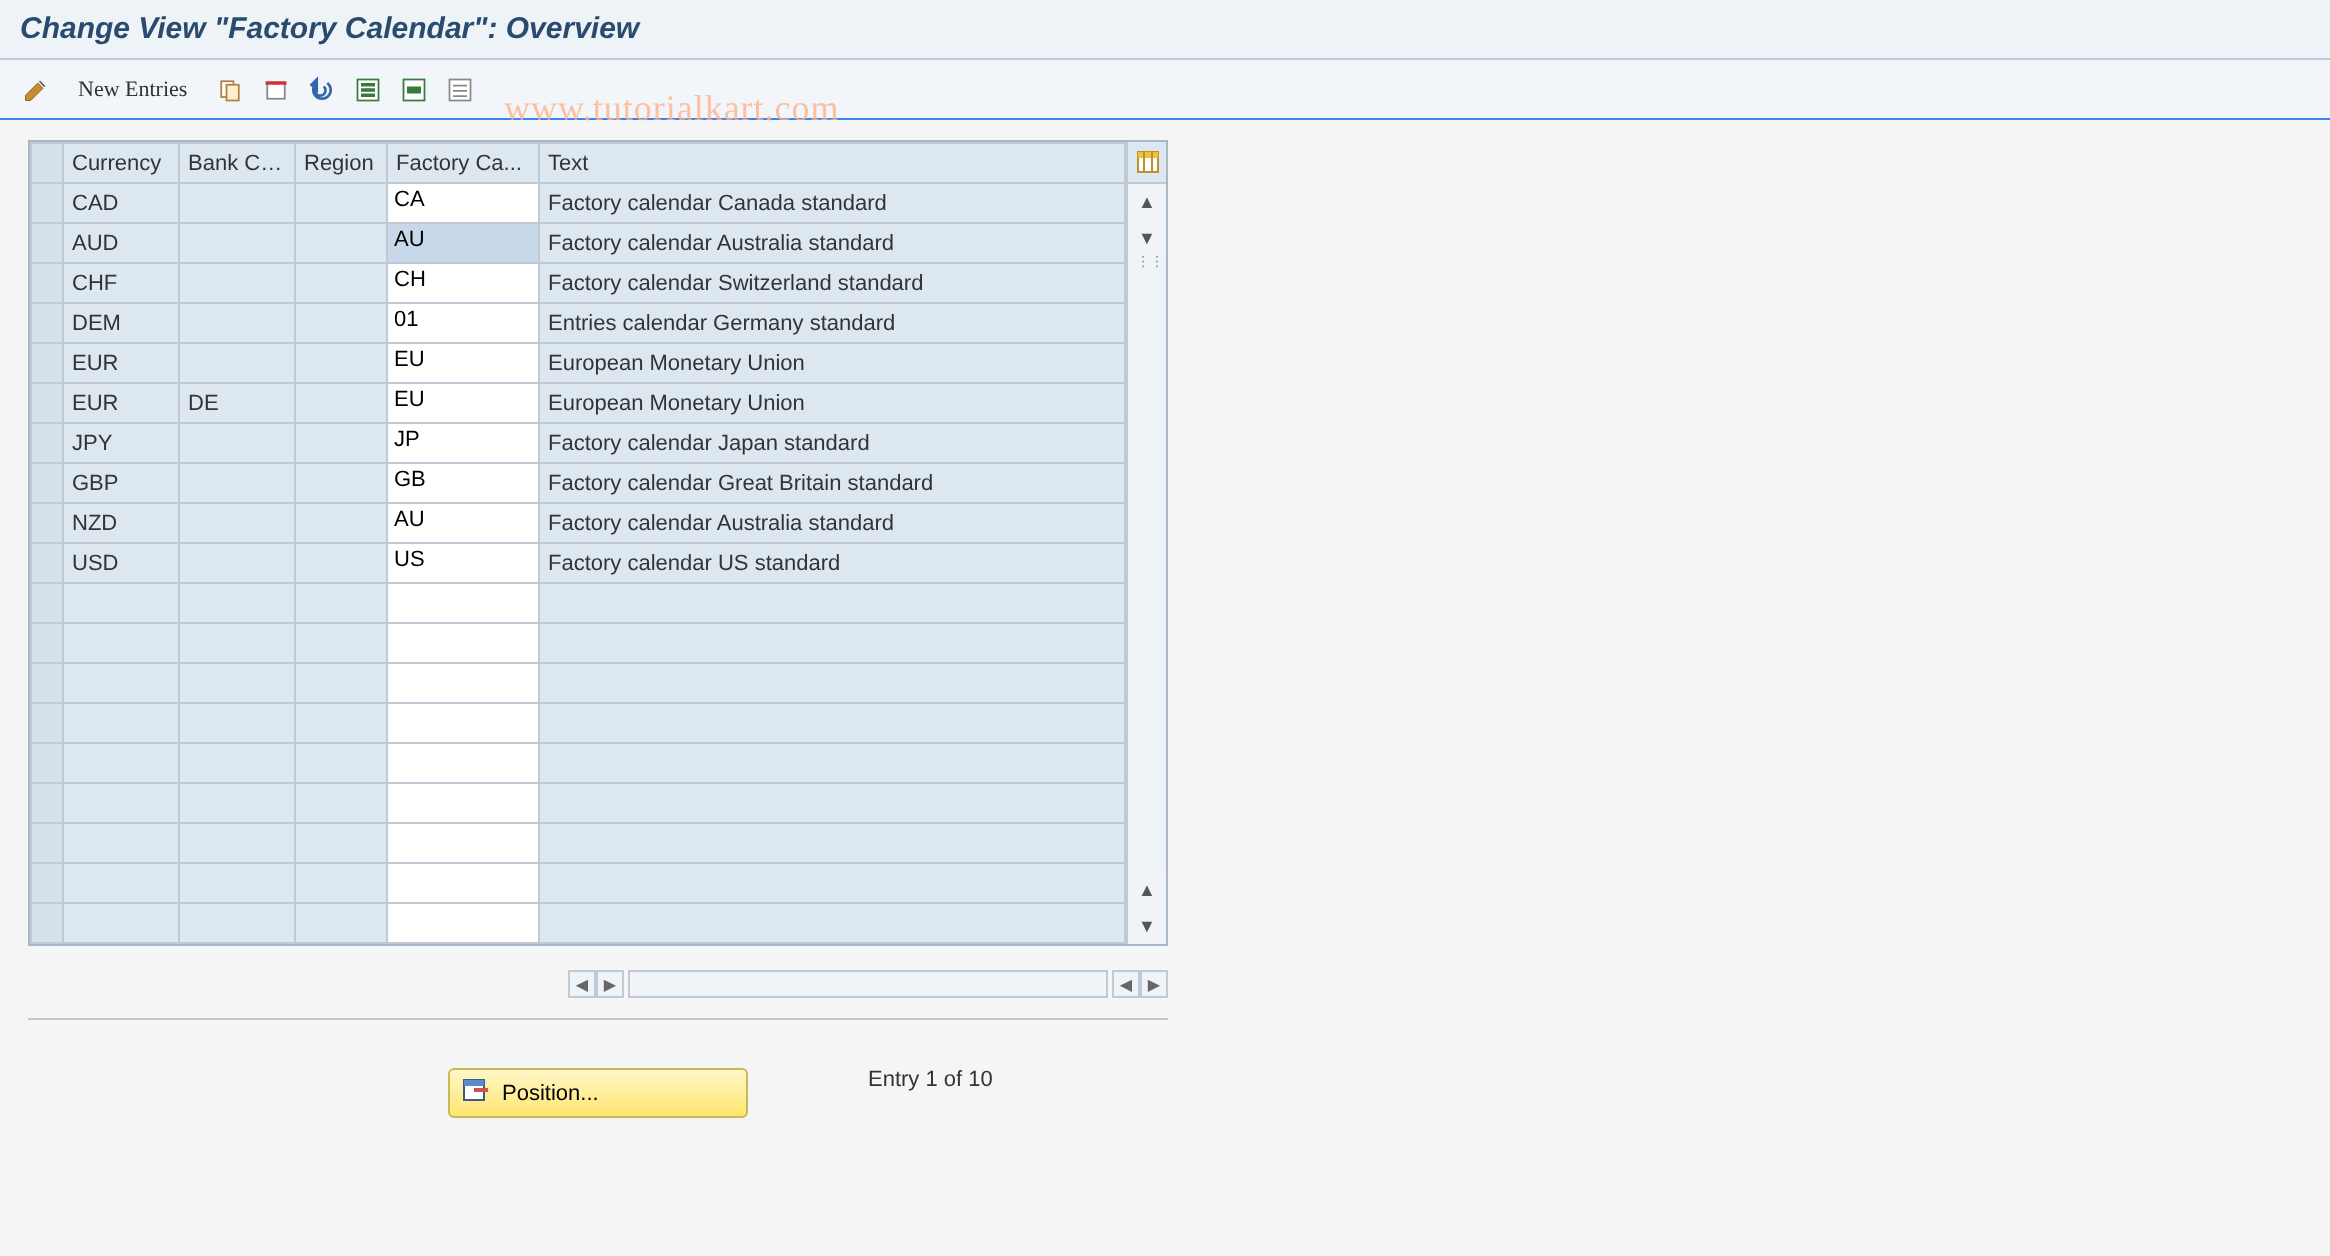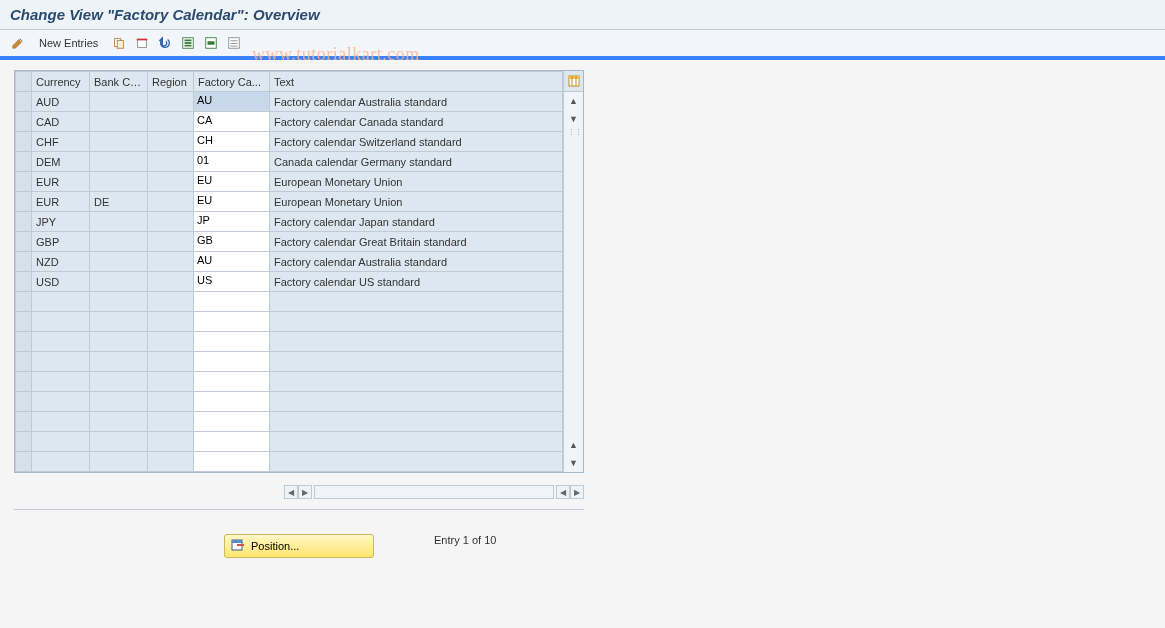--- a/index.html
+++ b/index.html
@@ -16,26 +16,27 @@
       background: #eef3f7;
       border-bottom: 1px solid #c0cad4;
       padding: 6px 10px;
       font-size: 15px;
       font-weight: bold;
       font-style: italic;
       color: #2a4b6e;
     }
     .toolbar {
       background: #f2f6fa;
-      border-bottom: 4px solid #3b82f6;
+      border-bottom: 1px solid #3b82f6;
       padding: 4px 8px;
       display: flex;
       align-items: center;
       gap: 3px;
       height: 30px;
+      font-family: Liberation Serif, serif;
     }
     .toolbar .icon-btn {
       width: 20px;
       height: 20px;
       display: inline-flex;
       align-items: center;
       justify-content: center;
       border: 1px solid transparent;
       cursor: pointer;
       font-size: 12px;
@@ -286,57 +287,57 @@
           <th>Currency</th>
           <th>Bank Co...</th>
           <th>Region</th>
           <th>Factory Ca...</th>
           <th>Text</th>
         </tr>
       </thead>
       <tbody id="table-body">
           <tr>
             <td class="cell-sel"></td>
+            <td class="cell-ro">CAD</td>
+            <td class="cell-ro"></td>
+            <td class="cell-ro"></td>
+            <td class="cell-input">
+              <div class="inp">CA</div>
+            </td>
+            <td class="cell-ro">Factory calendar Canada standard</td>
+          </tr>
+          <tr>
+            <td class="cell-sel"></td>
             <td class="cell-ro">AUD</td>
             <td class="cell-ro"></td>
             <td class="cell-ro"></td>
             <td class="cell-input">
               <div class="inp inp-sel">AU</div>
             </td>
             <td class="cell-ro">Factory calendar Australia standard</td>
           </tr>
           <tr>
             <td class="cell-sel"></td>
-            <td class="cell-ro">CAD</td>
-            <td class="cell-ro"></td>
-            <td class="cell-ro"></td>
-            <td class="cell-input">
-              <div class="inp">CA</div>
-            </td>
-            <td class="cell-ro">Factory calendar Canada standard</td>
-          </tr>
-          <tr>
-            <td class="cell-sel"></td>
             <td class="cell-ro">CHF</td>
             <td class="cell-ro"></td>
             <td class="cell-ro"></td>
             <td class="cell-input">
               <div class="inp">CH</div>
             </td>
             <td class="cell-ro">Factory calendar Switzerland standard</td>
           </tr>
           <tr>
             <td class="cell-sel"></td>
             <td class="cell-ro">DEM</td>
             <td class="cell-ro"></td>
             <td class="cell-ro"></td>
             <td class="cell-input">
               <div class="inp">01</div>
             </td>
-            <td class="cell-ro">Canada calendar Germany standard</td>
+            <td class="cell-ro">Entries calendar Germany standard</td>
           </tr>
           <tr>
             <td class="cell-sel"></td>
             <td class="cell-ro">EUR</td>
             <td class="cell-ro"></td>
             <td class="cell-ro"></td>
             <td class="cell-input">
               <div class="inp">EU</div>
             </td>
             <td class="cell-ro">European Monetary Union</td>

